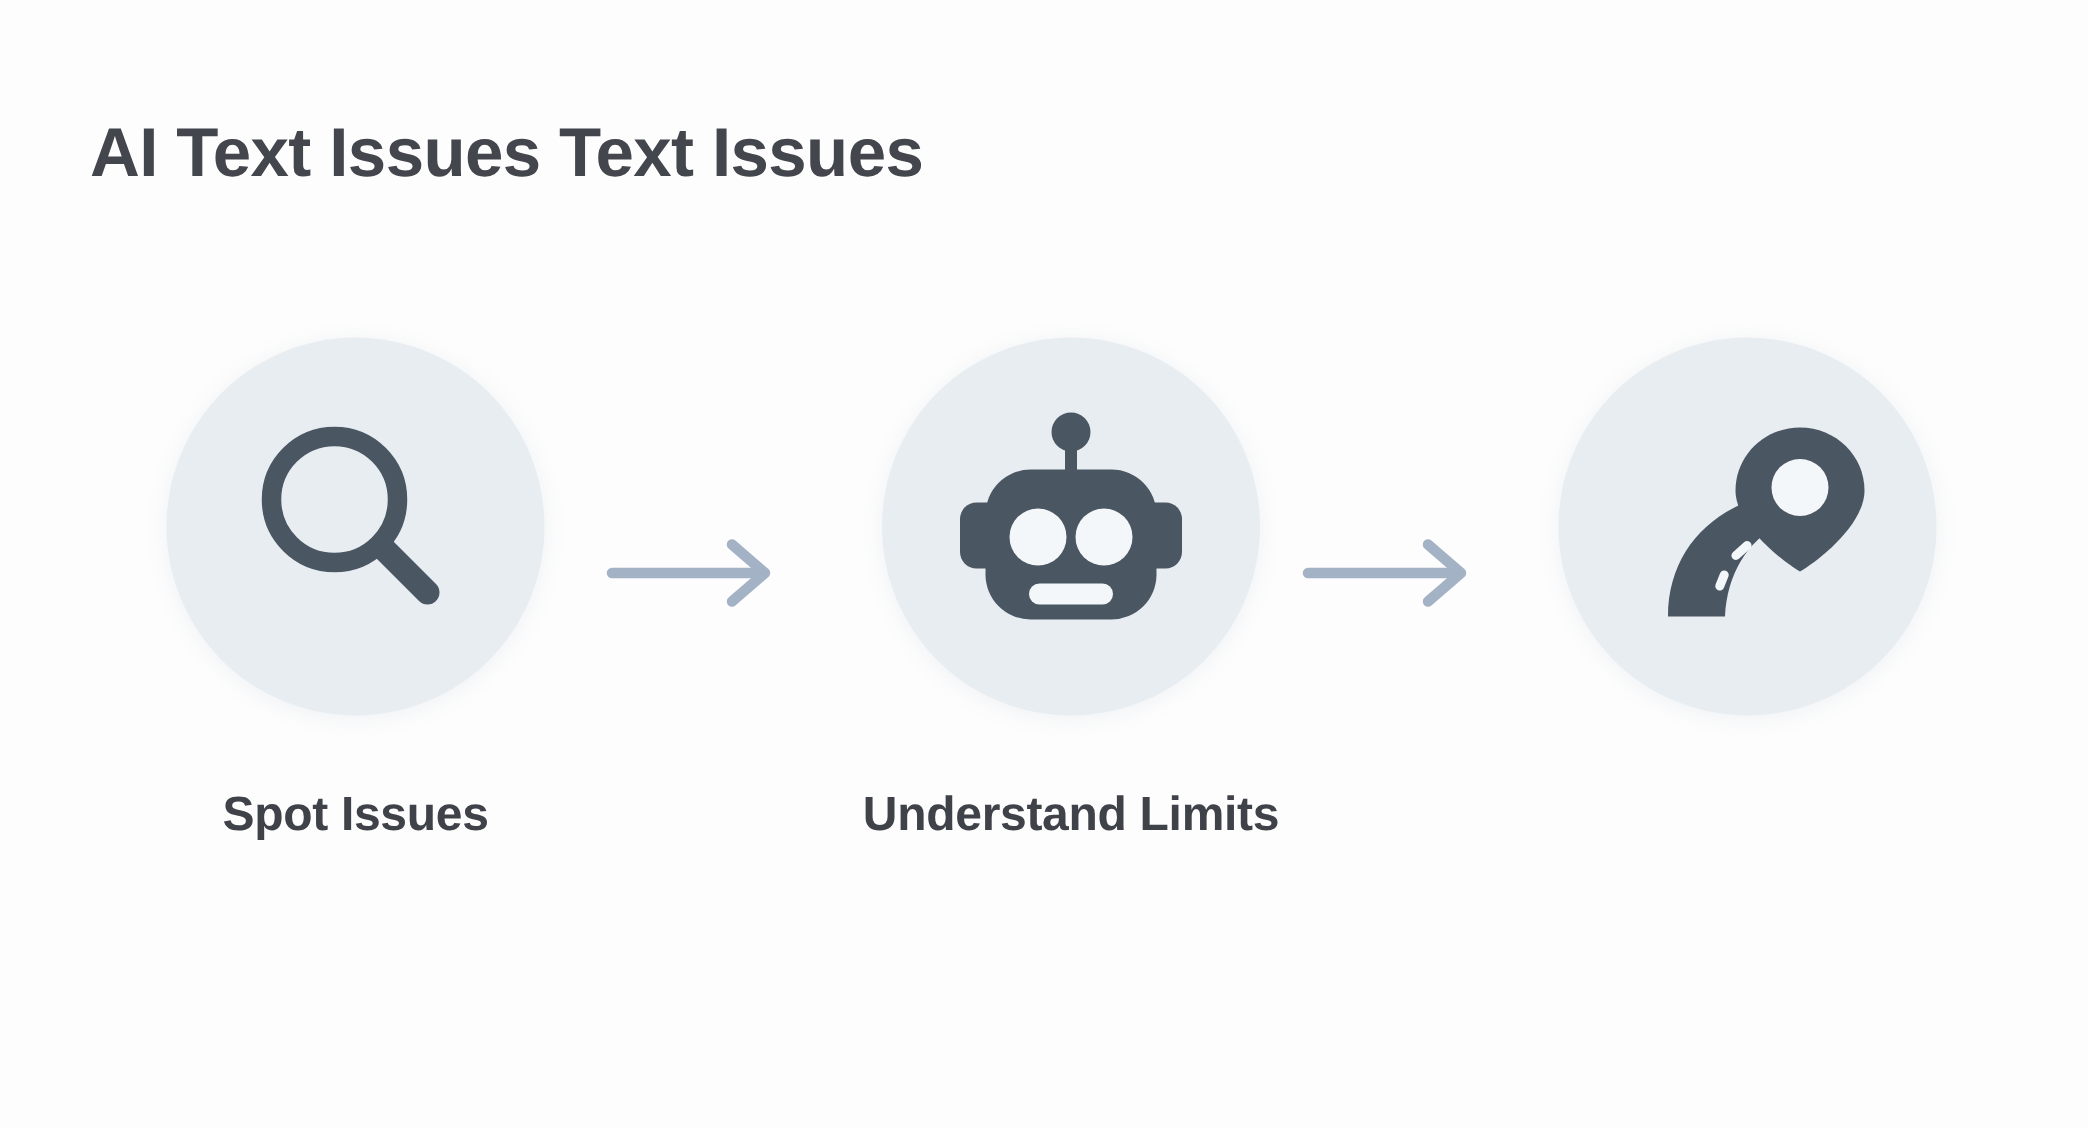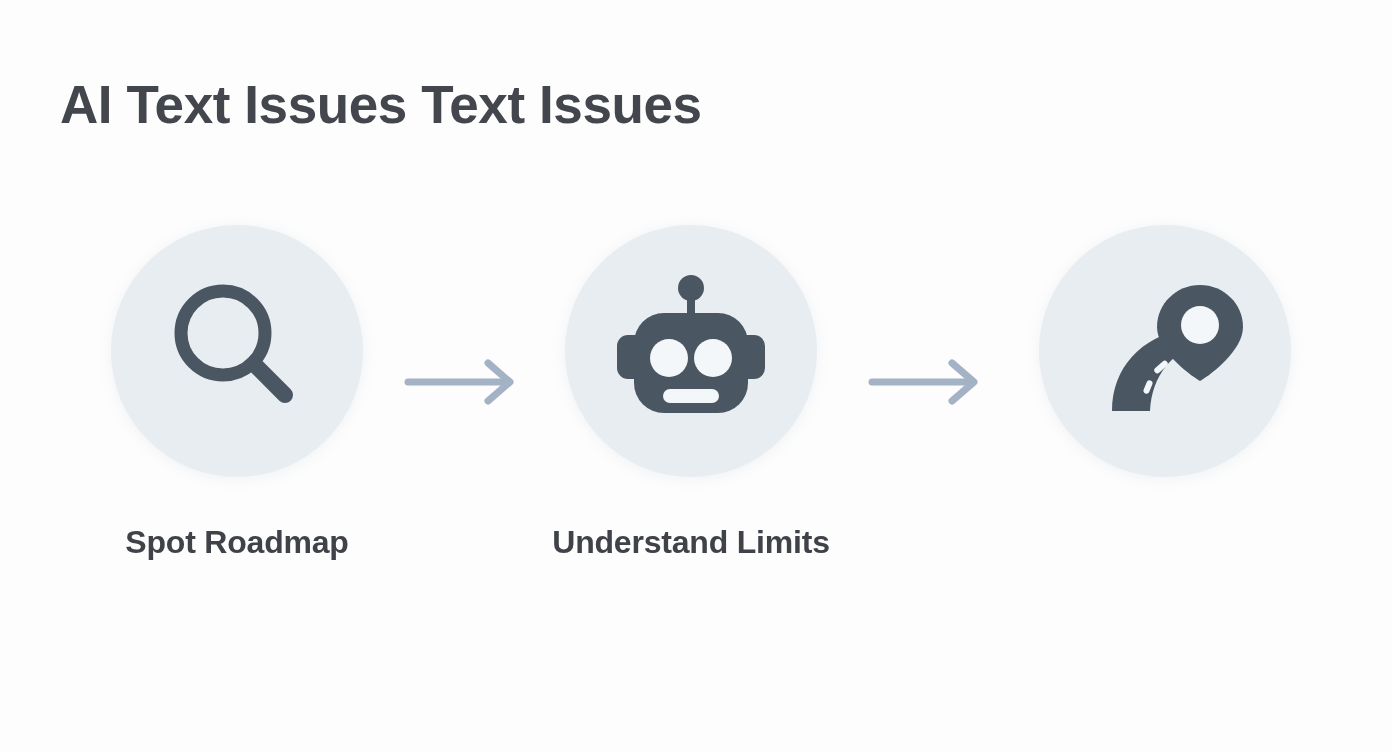--- a/index.html
+++ b/index.html
@@ -16,41 +16,41 @@
   }
   .page {
     position: absolute;
     inset: 0;
     background: #fdfdfd;
   }
   .page-title {
     position: absolute;
     left: 60px;
     top: 74px;
-    font-size: 53px;
+    font-size: 46px;
     font-weight: 700;
     letter-spacing: -0.4px;
     color: #43464c;
     white-space: nowrap;
   }
   .flow {
     position: absolute;
     left: 0;
     top: 225px;
     width: 1392px;
     height: 340px;
   }
   .step {
     position: absolute;
     top: 0;
     width: 300px;
     text-align: center;
   }
   .step-1 { left: 87px; }
-  .step-2 { left: 541px; }
+  .step-2 { left: 564px; }
   .step-3 { left: 1015px; }
 
   .icon-circle {
     width: 252px;
     height: 252px;
     border-radius: 50%;
     background: #e8edf2;
     margin: 0 auto;
     display: flex;
     align-items: center;
@@ -89,21 +89,21 @@
 
     <div class="step step-1">
       <div class="icon-circle">
         <span>
           <svg width="160" height="160" viewBox="0 0 160 160" fill="none">
             <circle cx="66" cy="62" r="42" stroke="#4b5663" stroke-width="13"></circle>
             <line x1="97" y1="93" x2="128" y2="124" stroke="#4b5663" stroke-width="16" stroke-linecap="round"></line>
           </svg>
         </span>
       </div>
-      <div class="step-label">Spot Roadmap</div>
+      <div class="step-label">Spot Issues</div>
     </div>
 
     <div class="connector connector-1">
       <span>
         <svg width="130" height="60" viewBox="0 0 130 60" fill="none">
           <line x1="10" y1="30" x2="108" y2="30" stroke="#a3b2c4" stroke-width="7" stroke-linecap="round"></line>
           <polyline points="90,11 112,30 90,49" stroke="#a3b2c4" stroke-width="7" stroke-linecap="round" stroke-linejoin="round" fill="none"></polyline>
         </svg>
       </span>
     </div>

